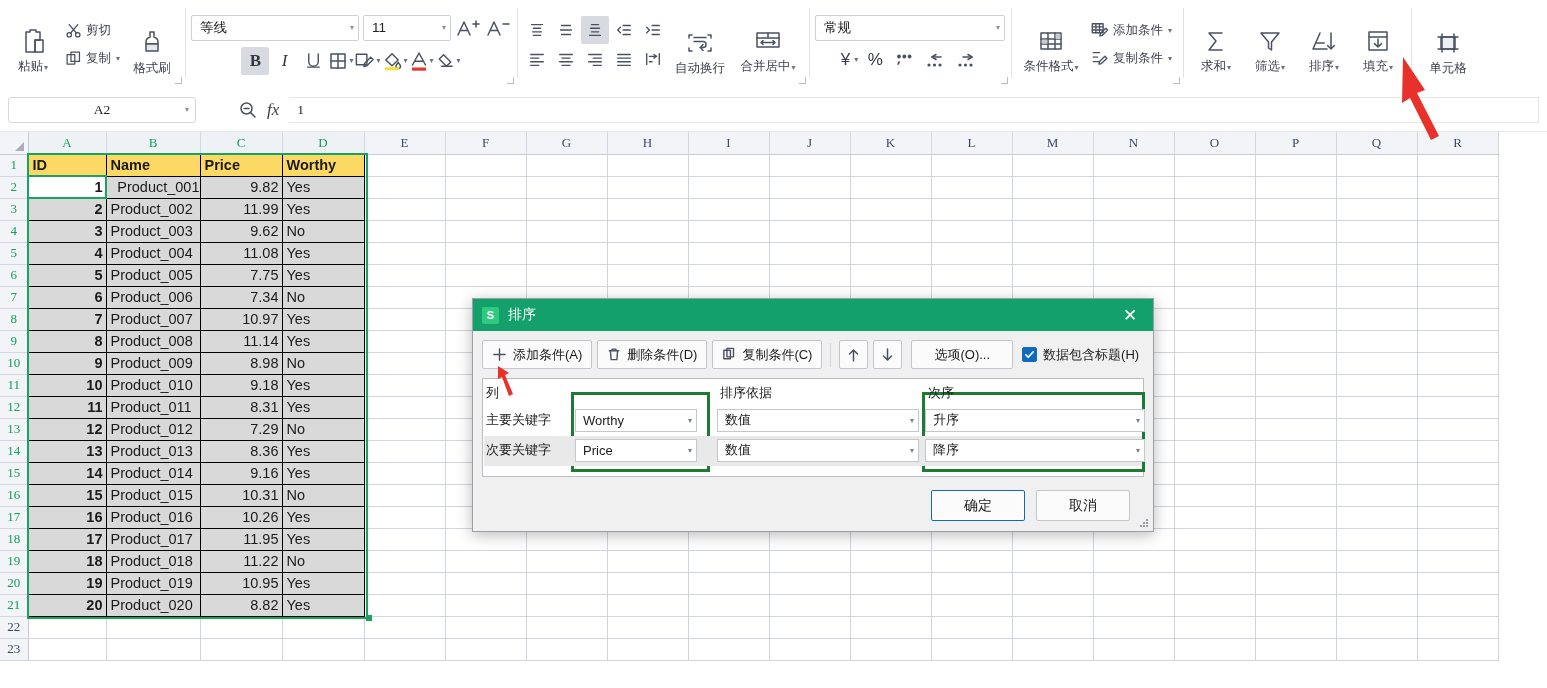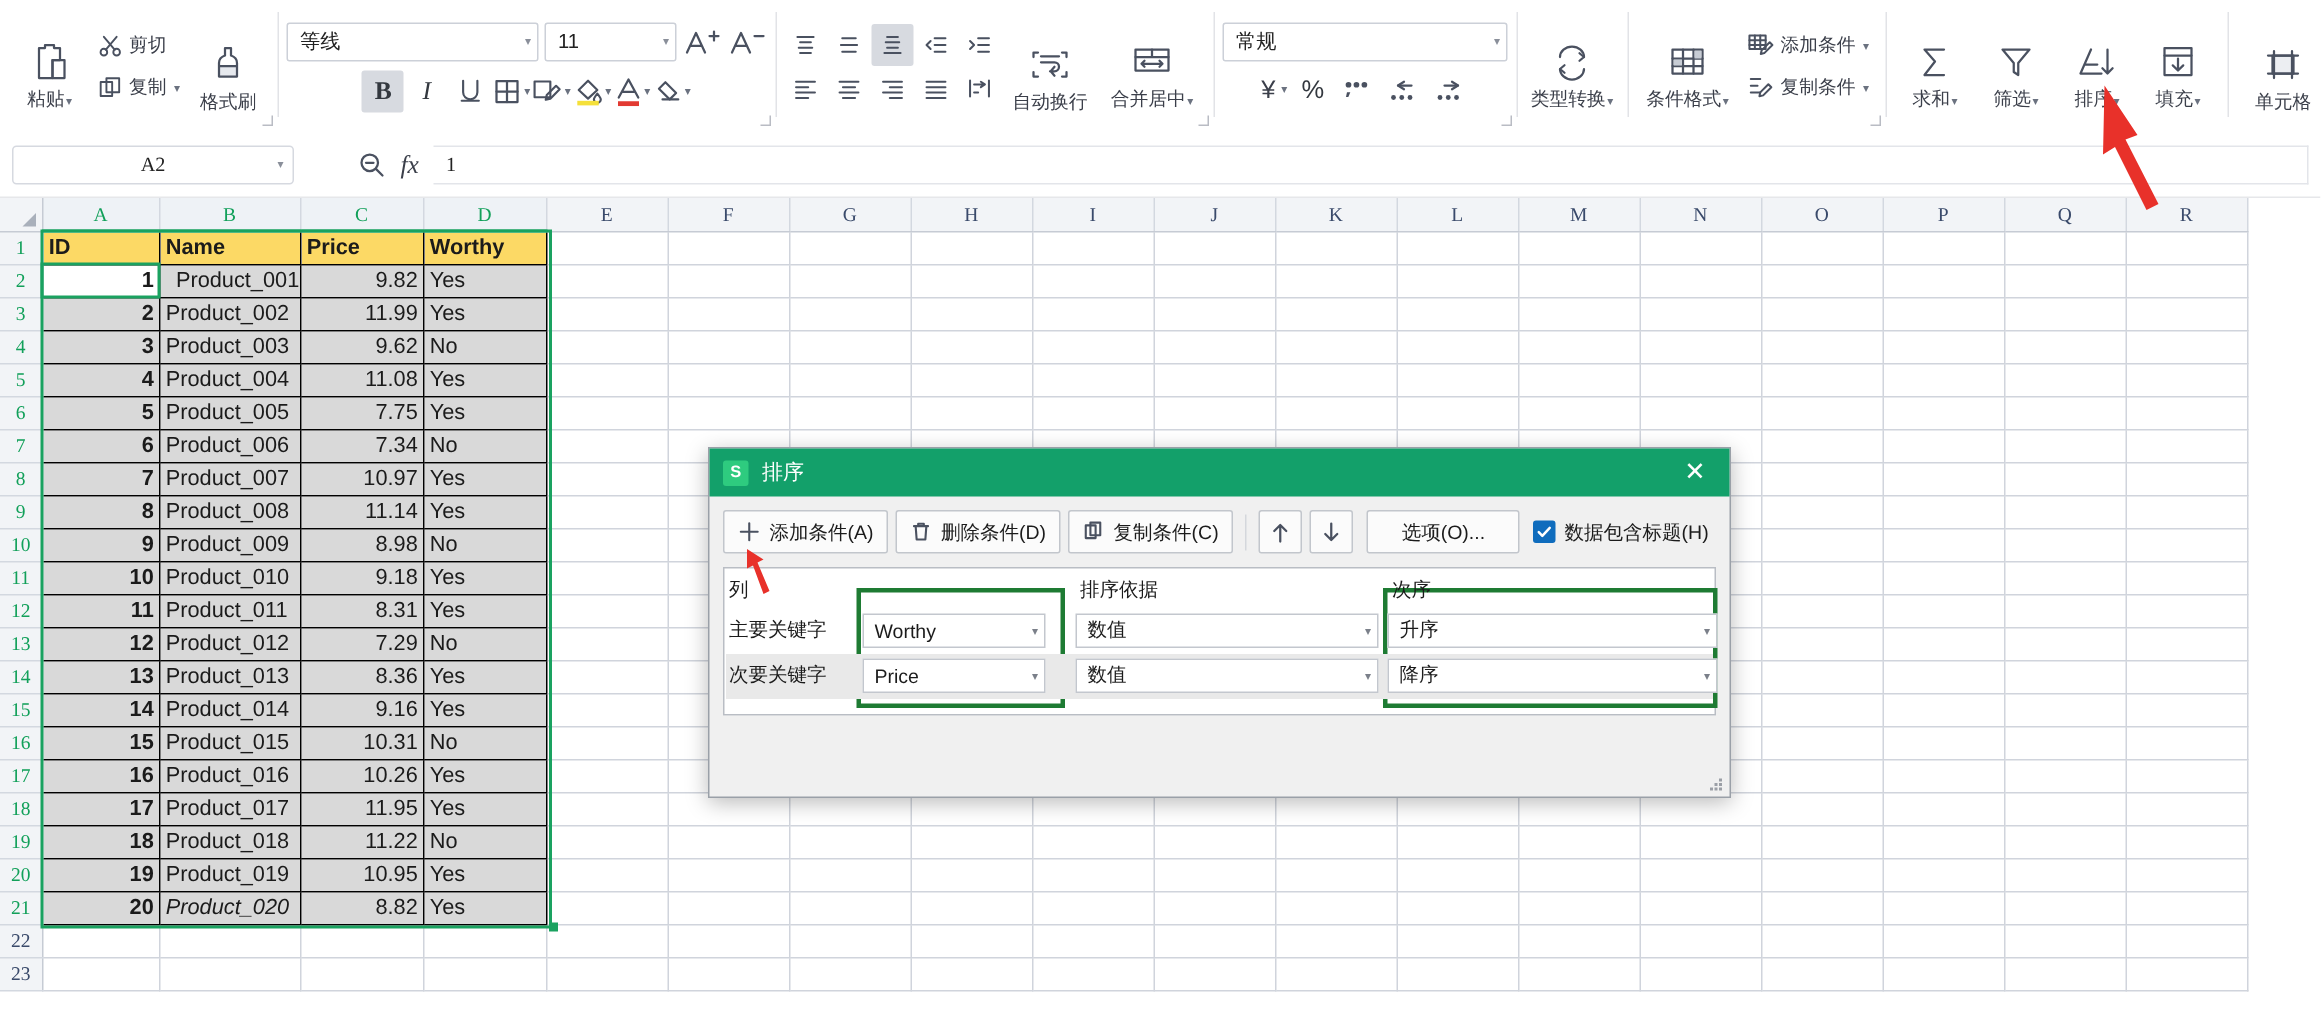--- a/index.html
+++ b/index.html
@@ -487,34 +487,20 @@
                 <circle cx="4" cy="15" r="1.6"></circle>
                 <circle cx="9.5" cy="15" r="1.6"></circle>
                 <circle cx="15" cy="15" r="1.6"></circle>
               </g>
             </svg>
         </div>
       </div>
       <div class="corner"></div>
     </div>
 
-    <div class="rgroup">
-      <div class="bigbtn" style="width:62px;">
-        <div class="gl">
-          <svg width="30" height="28" viewBox="0 0 30 28">
-              <g class="ic">
-            <path d="M7 10a8 7 0 0 1 16 0"></path>
-                <path d="M23 18a8 7 0 0 1-16 0"></path>
-                <path d="M20 7.5 23 10l-3 2.5M10 15.5 7 18l3 2.5"></path>
-          </g>
-            </svg>
-        </div>
-        <div class="lb"><span>类型转换</span><span class="cw">▾</span></div>
-      </div>
-    </div>
 
     <div class="rgroup">
       <div class="bigbtn" style="width:68px;">
         <div class="gl">
           <svg width="30" height="28" viewBox="0 0 30 28">
               <g class="ic">
             <rect x="5" y="5" width="20" height="16"></rect>
                 <path d="M5 11h20M5 16h20M12 5v16M19 5v16"></path>
           </g>
               <rect x="5.8" y="11.7" width="5.5" height="4" fill="#c7ccd4"></rect>
@@ -1073,21 +1059,21 @@
             <td class="cell" style="width: 81px;"></td>
             <td class="cell" style="width: 81px;"></td>
             <td class="cell" style="width: 81px;"></td>
             <td class="cell" style="width: 81px;"></td>
             <td class="cell" style="width: 81px;"></td>
             <td class="cell" style="width: 81px;"></td>
           </tr>
           <tr>
             <td class="rowh sel">21</td>
             <td class="cell data num" style="width: 78px;">20</td>
-            <td class="cell data txt" style="width: 94px; font-style: italic;">Product_020</td>
+            <td class="cell data txt" style="width: 94px;">Product_020</td>
             <td class="cell data price" style="width: 82px;">8.82</td>
             <td class="cell data txt" style="width: 82px;">Yes</td>
             <td class="cell" style="width: 81px;"></td>
             <td class="cell" style="width: 81px;"></td>
             <td class="cell" style="width: 81px;"></td>
             <td class="cell" style="width: 81px;"></td>
             <td class="cell" style="width: 81px;"></td>
             <td class="cell" style="width: 81px;"></td>
             <td class="cell" style="width: 81px;"></td>
             <td class="cell" style="width: 81px;"></td>
@@ -1240,20 +1226,24 @@
         <div class="dd w2">
           <span class="v">数值</span>
           <span class="a">▾</span>
         </div>
         <div class="dd w3">
           <span class="v">降序</span>
           <span class="a">▾</span>
         </div>
       </div>
 
+      <div class="dlg-foot">
+        <div class="dbtn primary">确定</div>
+        <div class="dbtn">取消</div>
+      </div>
     </div>
     <svg class="resize-grip" viewBox="0 0 12 12">
       <g fill="#9b9fa6">
           <rect x="8" y="8" width="2" height="2"></rect>
           <rect x="5" y="8" width="2" height="2"></rect>
           <rect x="8" y="5" width="2" height="2"></rect>
           <rect x="2" y="8" width="2" height="2"></rect>
           <rect x="8" y="2" width="2" height="2"></rect>
           <rect x="5" y="5" width="2" height="2"></rect>
         </g>

